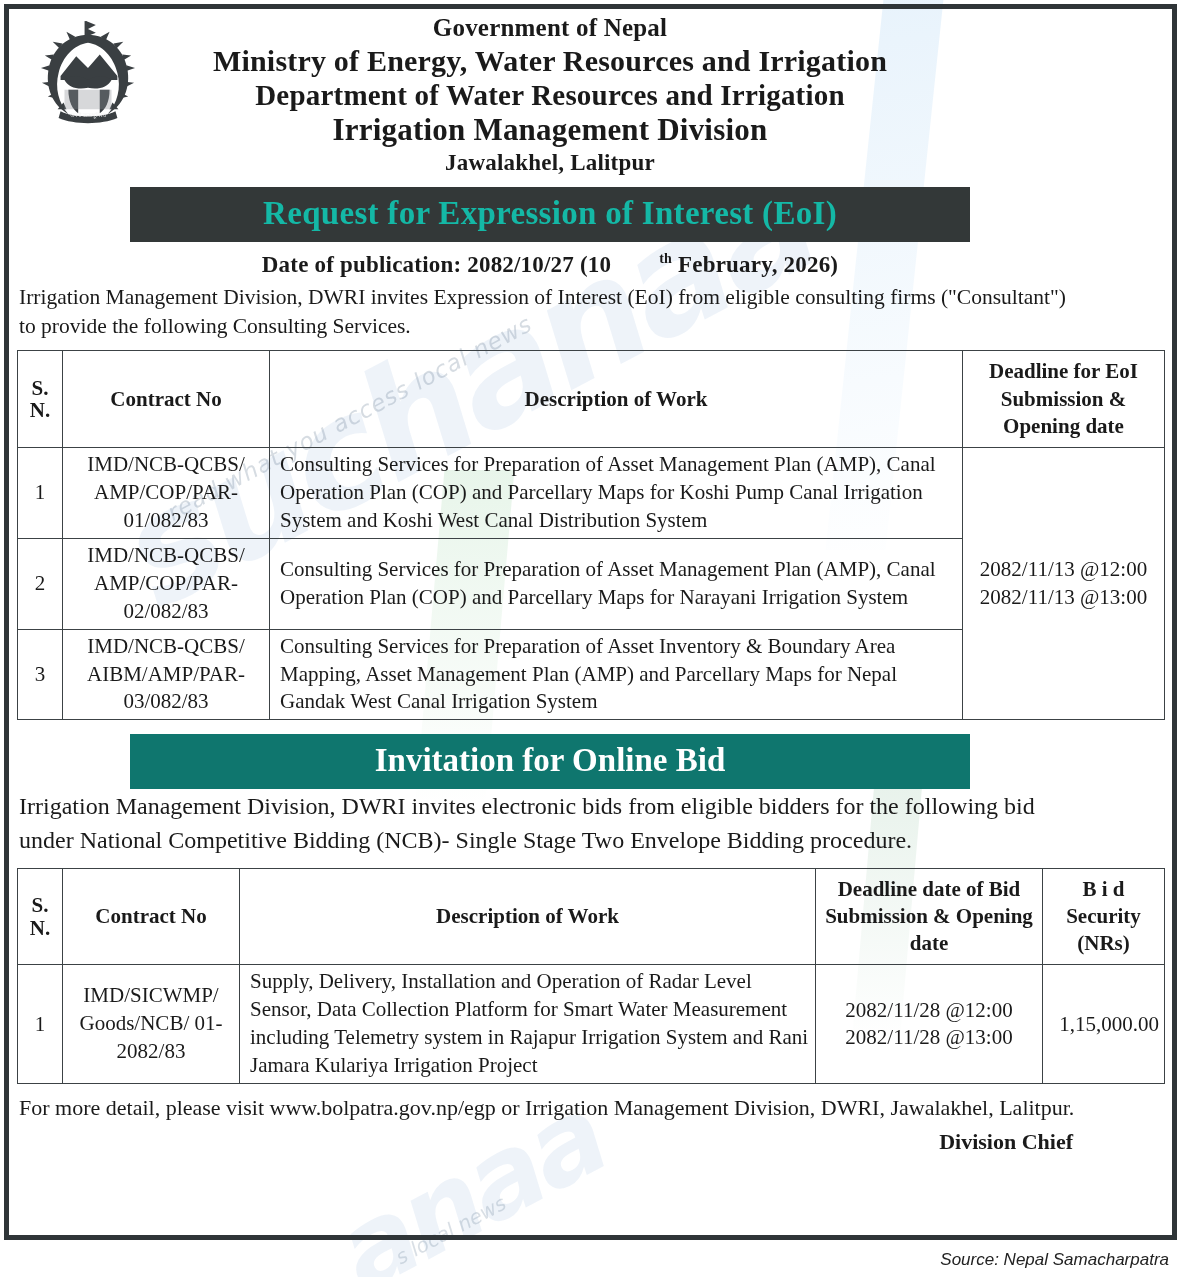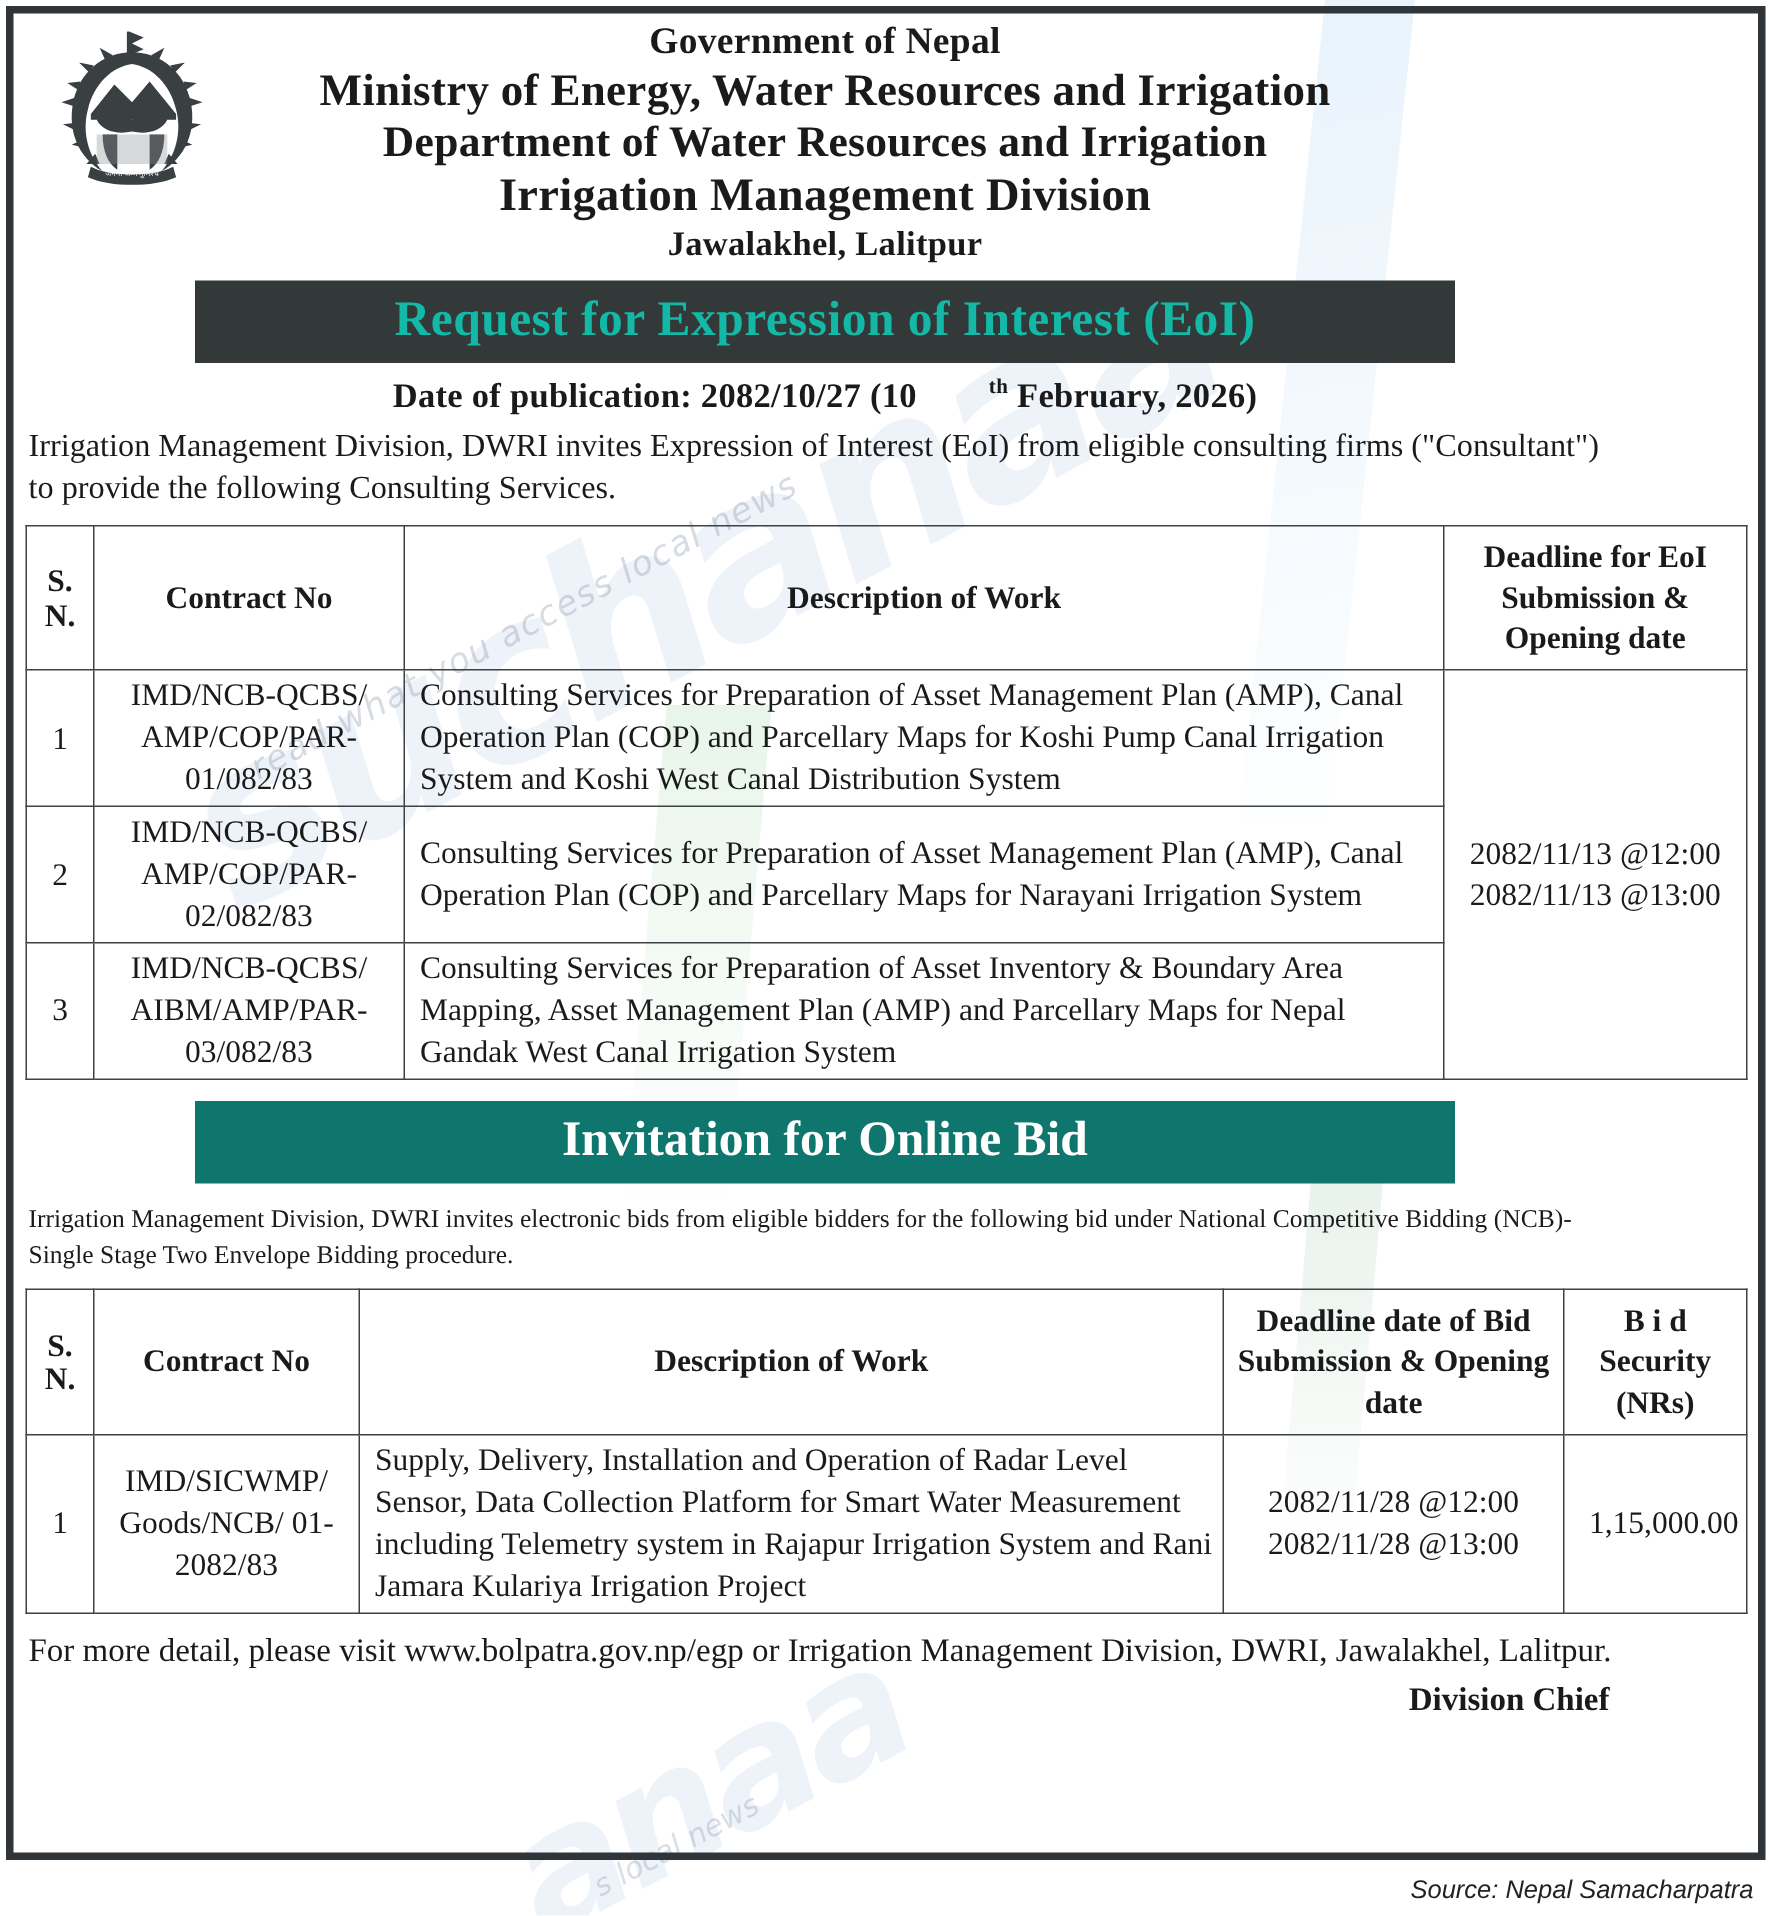--- a/index.html
+++ b/index.html
@@ -159,23 +159,22 @@
   .pubdate sup { font-size: 14px; vertical-align: super; margin-left: 48px; }
 
   .para {
     font-size: 21.5px;
     line-height: 1.32;
     margin-top: 6px;
     text-align: left;
     padding: 0 2px;
   }
   .para2 {
-    font-size: 17px;
+    font-size: 24px;
     line-height: 1.42;
-    margin-top: 12px;
     padding: 0 2px;
   }
 
   
   table {
     border-collapse: collapse;
     width: 1147px;
     margin-top: 10px;
     table-layout: fixed;
   }

